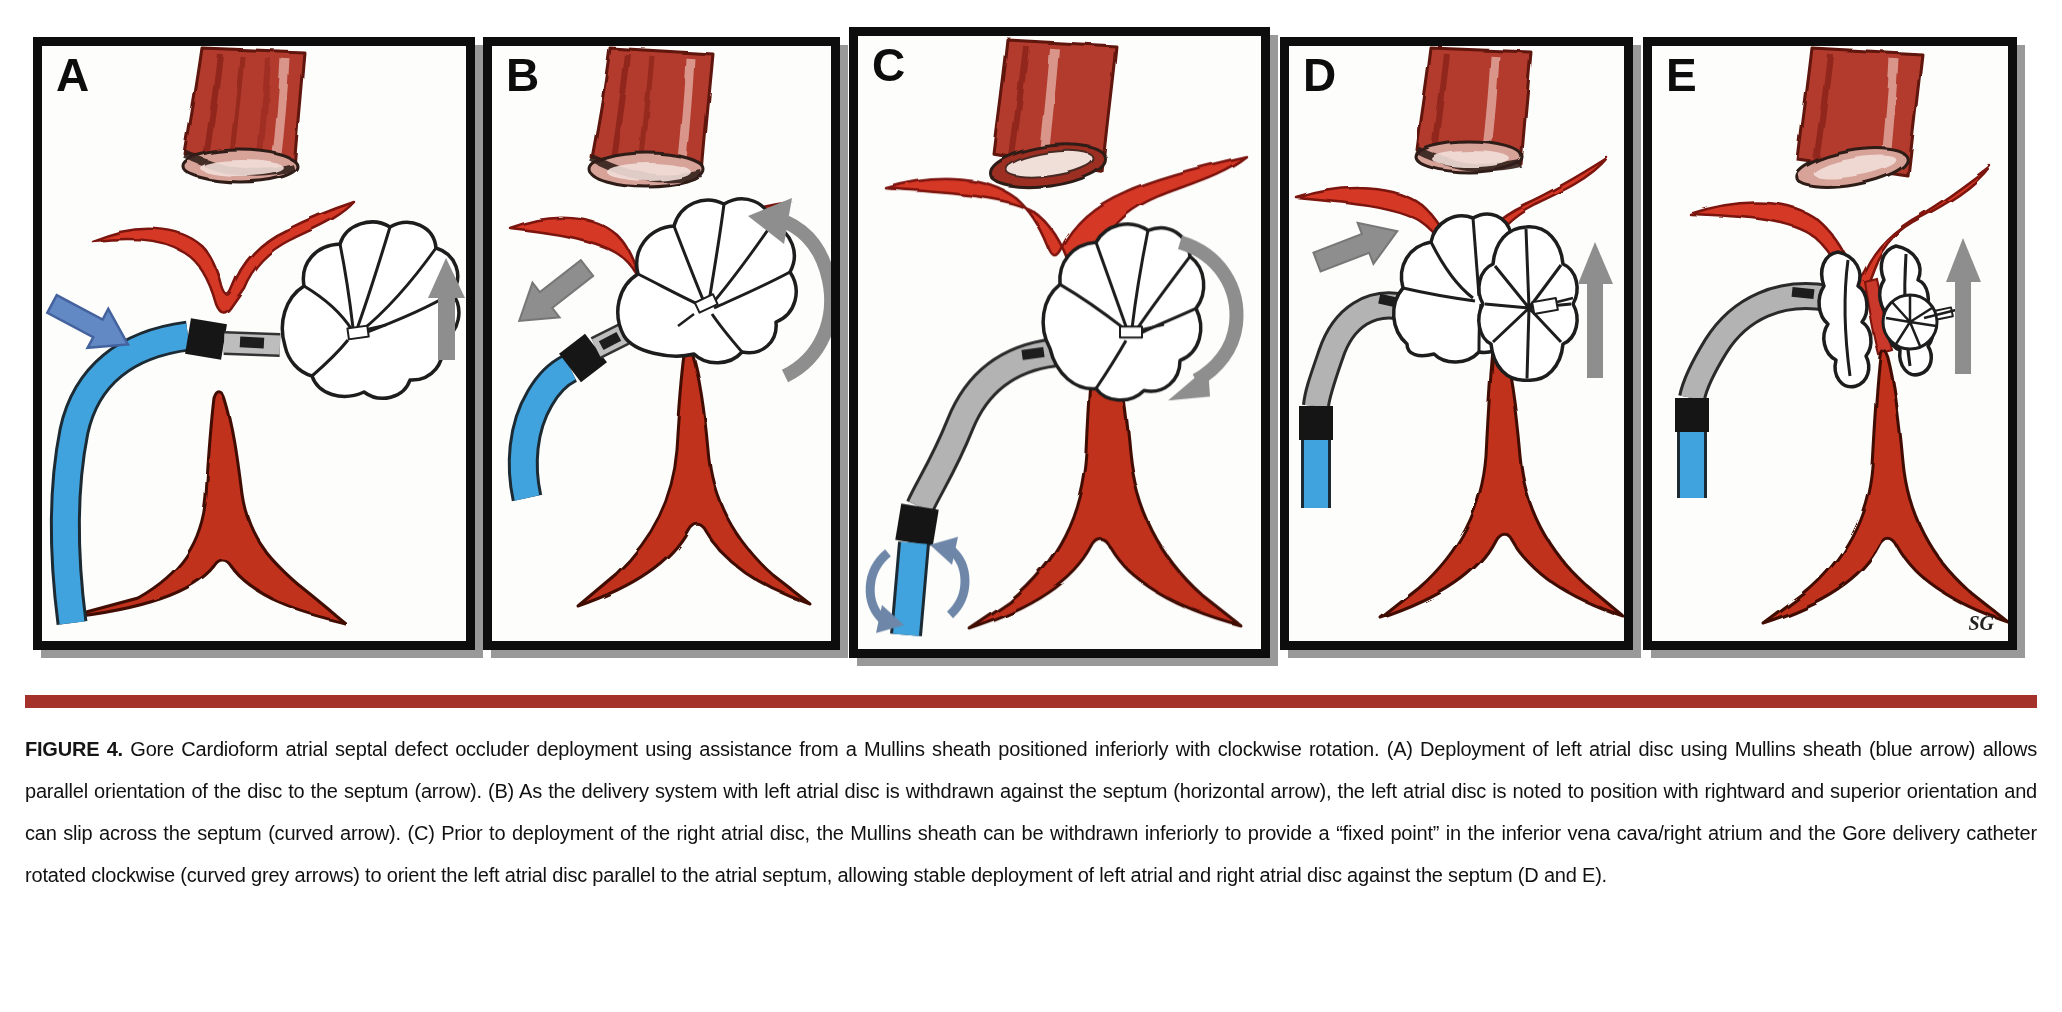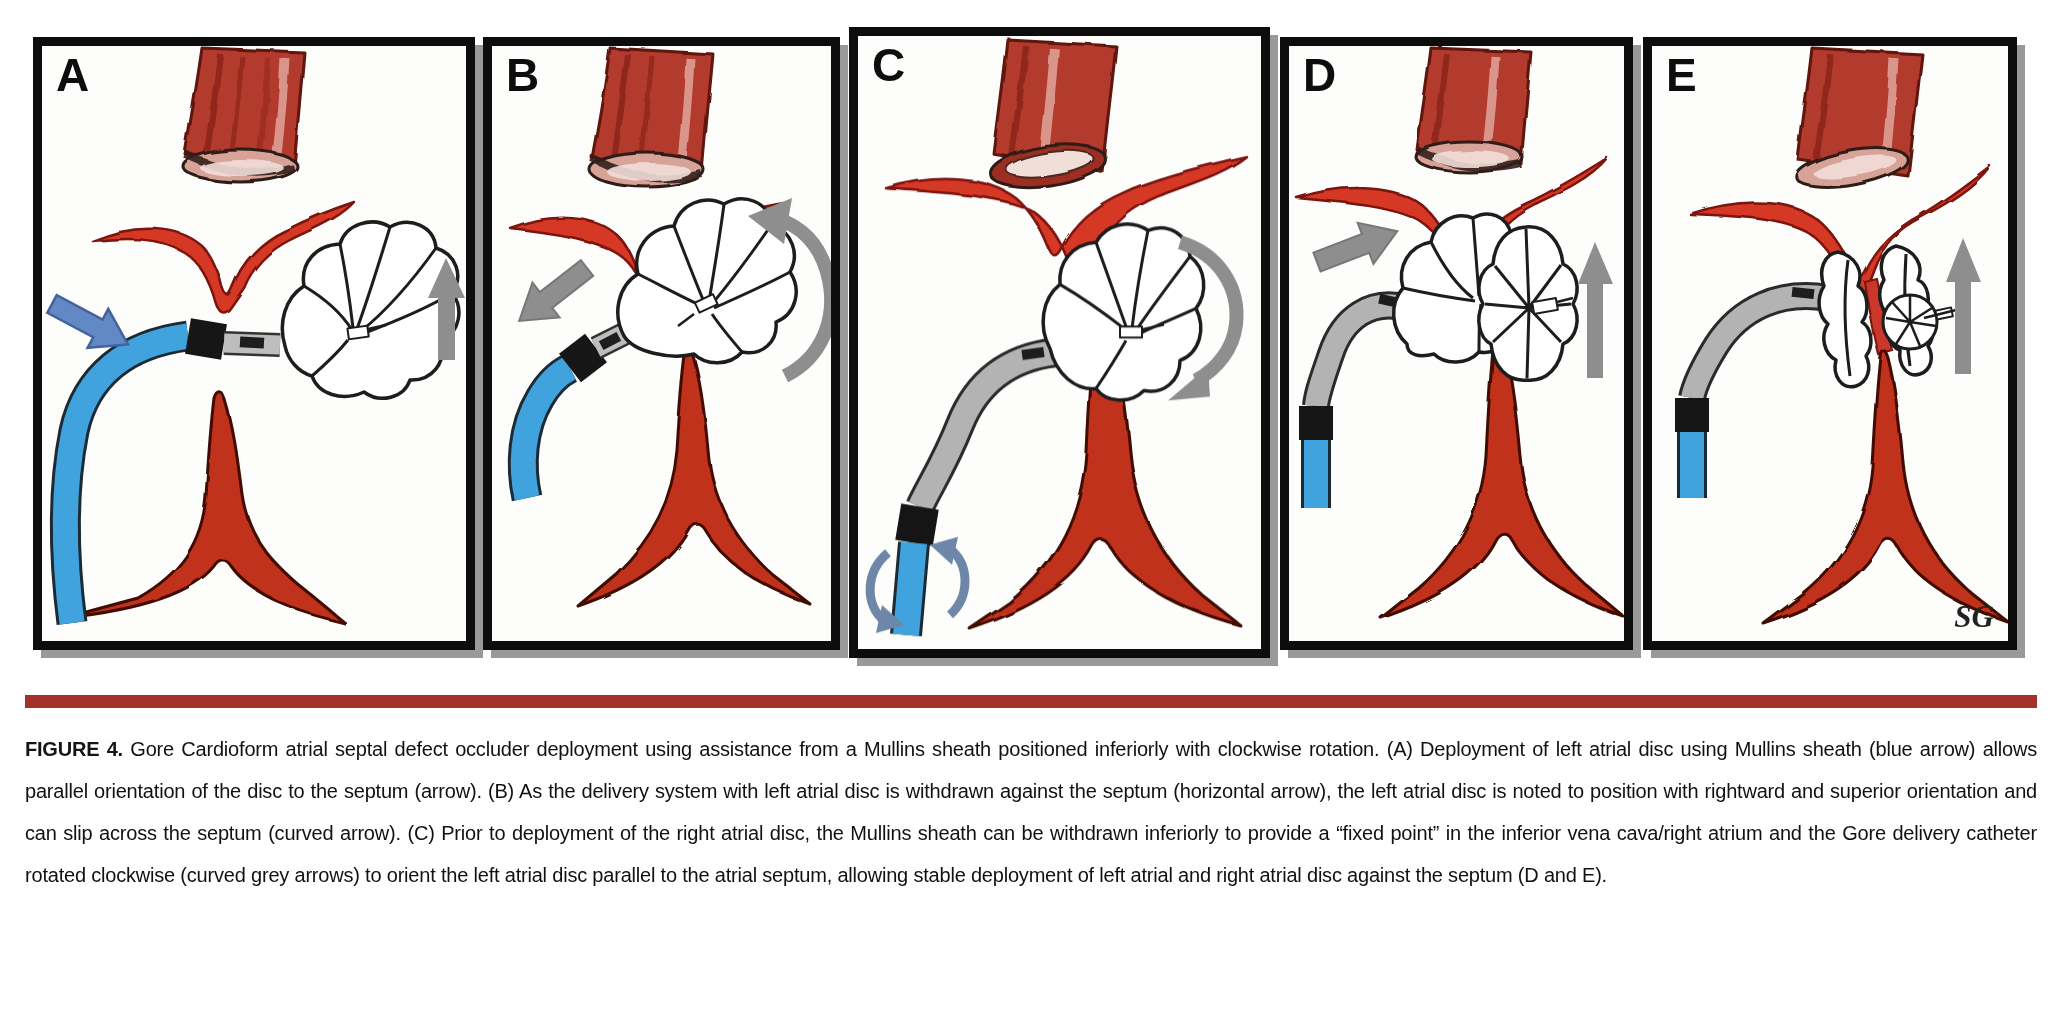--- a/index.html
+++ b/index.html
@@ -14,21 +14,21 @@
   #panel-b{left:483px;top:37px;width:357px;height:613px;}
   #panel-c{left:849px;top:27px;width:421px;height:631px;}
   #panel-d{left:1280px;top:37px;width:353px;height:613px;}
   #panel-e{left:1643px;top:37px;width:374px;height:613px;}
   .divider{position:absolute;left:25px;top:695px;width:2012px;height:13px;background:#a5322a;}
   .caption{position:absolute;left:25px;top:728px;width:2012px;
            font-size:20px;line-height:42px;color:#111;text-align:justify;
            letter-spacing:-0.2px;}
   .caption .figlabel{font-weight:800;color:#151515;}
   .signature{position:absolute;right:14px;bottom:6px;font-family:"Liberation Serif",serif;
-             font-style:italic;font-weight:700;font-size:31px;color:#222;}
+             font-style:italic;font-weight:700;font-size:20px;color:#222;}
   .anat{stroke-linejoin:round;}
 </style>
 </head>
 <body>
 
 <div class="page">
 
   <div class="panel" id="panel-a">
     <svg viewBox="0 0 424 595" preserveAspectRatio="none">
       <defs>

